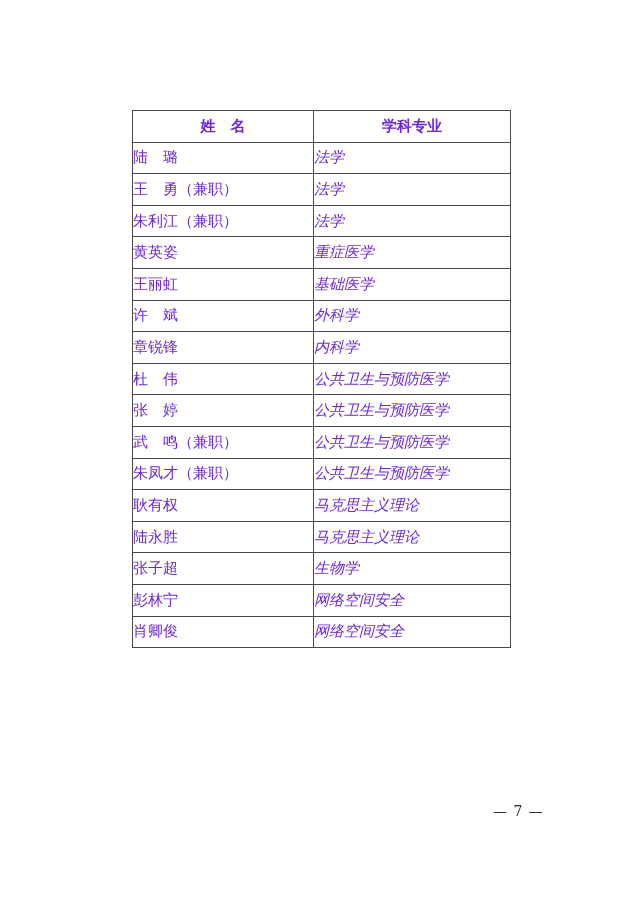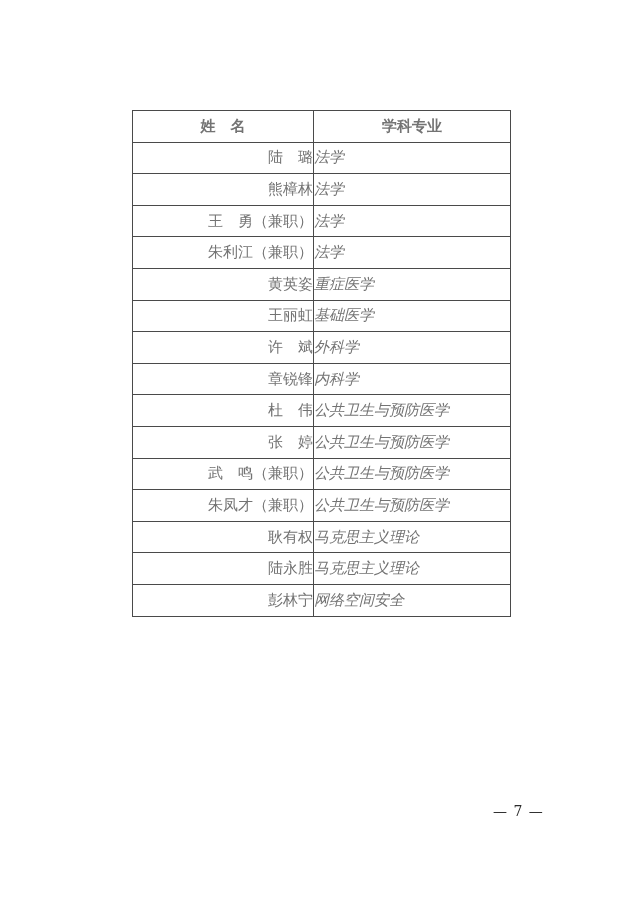--- a/index.html
+++ b/index.html
@@ -24,33 +24,32 @@
     table-layout: fixed;
   }
   col.name-col { width: 181px; }
   col.disc-col { width: 197px; }
   table.roster th,
   table.roster td {
     border: 1px solid #4a4a4a;
     height: 30.6px;
     font-size: 15px;
     line-height: 1;
-    color: #737373;
+    color: #6d28d9;
     padding: 0;
     vertical-align: middle;
     white-space: nowrap;
     overflow: hidden;
   }
   table.roster th {
     font-weight: bold;
     text-align: center;
   }
   td.name-cell {
-    text-align: right;
-    border-radius: 14px;
+    text-align: left;
   }
   td.disc-cell {
     text-align: left;
     padding-left: 10px;
     font-style: italic;
   }
   .page-number {
     position: absolute;
     left: 493px;
     top: 803px;
@@ -76,24 +75,20 @@
         <th>学科专业</th>
       </tr>
     </thead>
     <tbody>
 
         <tr>
           <td class="name-cell">陆　璐</td>
           <td class="disc-cell">法学</td>
         </tr>
 
-        <tr>
-          <td class="name-cell">熊樟林</td>
-          <td class="disc-cell">法学</td>
-        </tr>
 
         <tr>
           <td class="name-cell">王　勇（兼职）</td>
           <td class="disc-cell">法学</td>
         </tr>
 
 
         <tr>
           <td class="name-cell">朱利江（兼职）</td>
           <td class="disc-cell">法学</td>
@@ -142,26 +137,34 @@
         <tr>
           <td class="name-cell">耿有权</td>
           <td class="disc-cell">马克思主义理论</td>
         </tr>
 
         <tr>
           <td class="name-cell">陆永胜</td>
           <td class="disc-cell">马克思主义理论</td>
         </tr>
 
+        <tr>
+          <td class="name-cell">张子超</td>
+          <td class="disc-cell">生物学</td>
+        </tr>
 
         <tr>
           <td class="name-cell">彭林宁</td>
           <td class="disc-cell">网络空间安全</td>
         </tr>
 
+        <tr>
+          <td class="name-cell">肖卿俊</td>
+          <td class="disc-cell">网络空间安全</td>
+        </tr>
 
 
       </tbody>
   </table>
 
   <div class="page-number">— 7 —</div>
 
 </div>
 
 </body></html>

